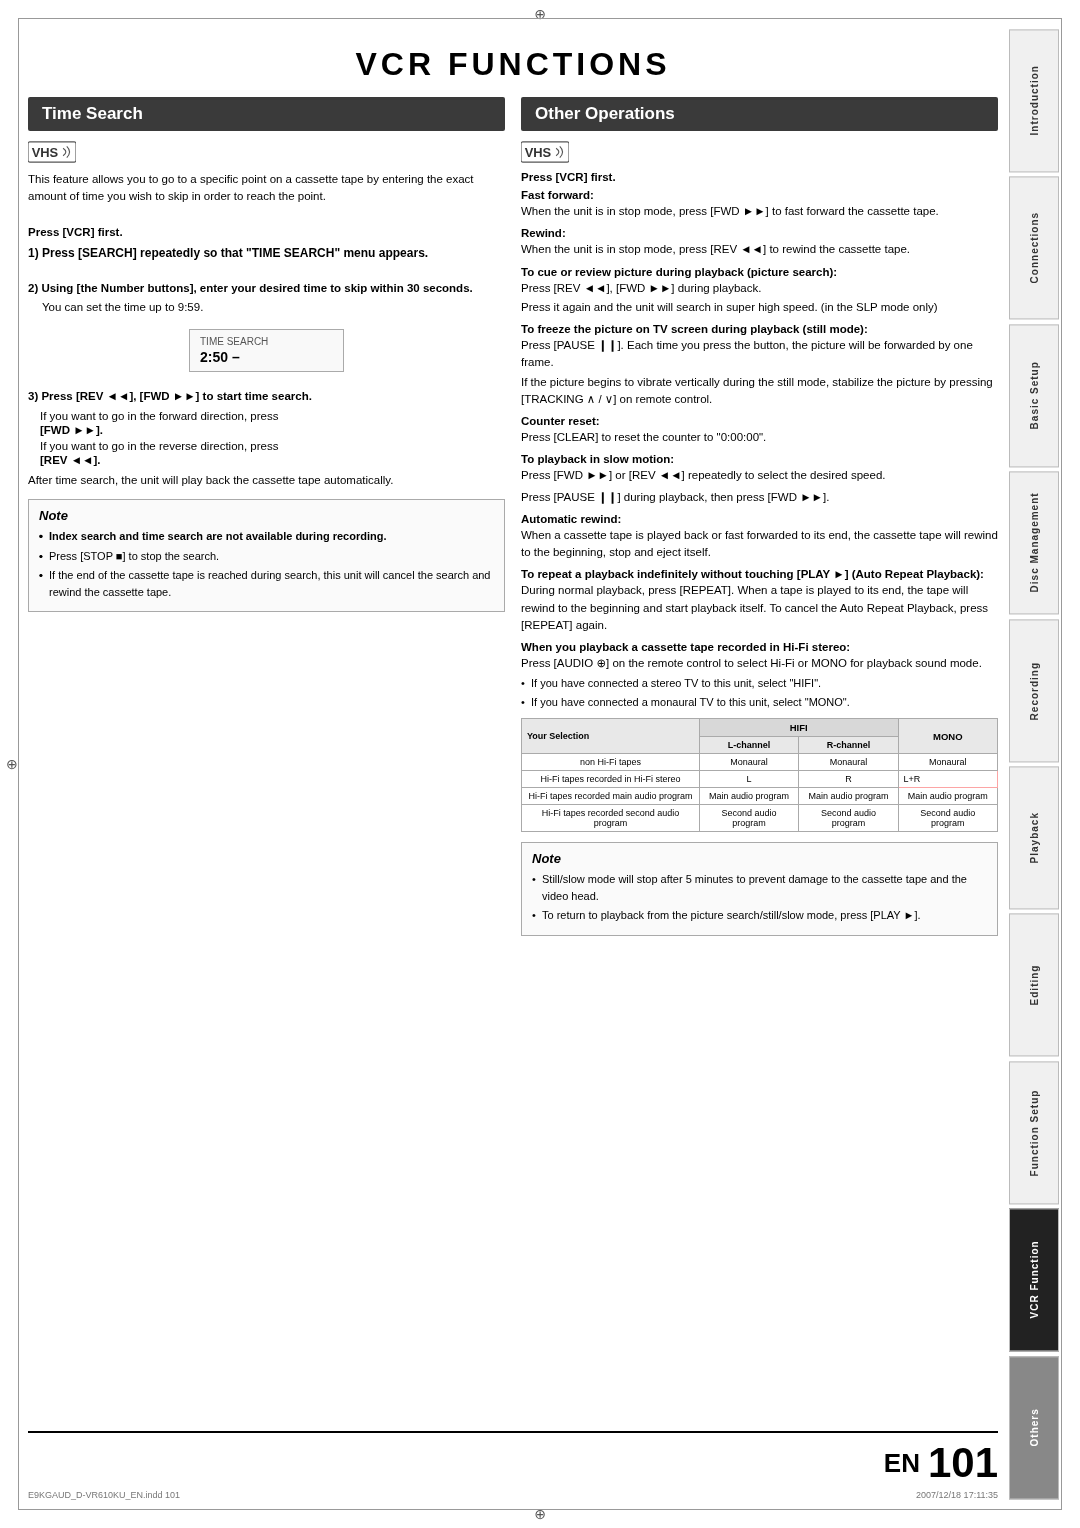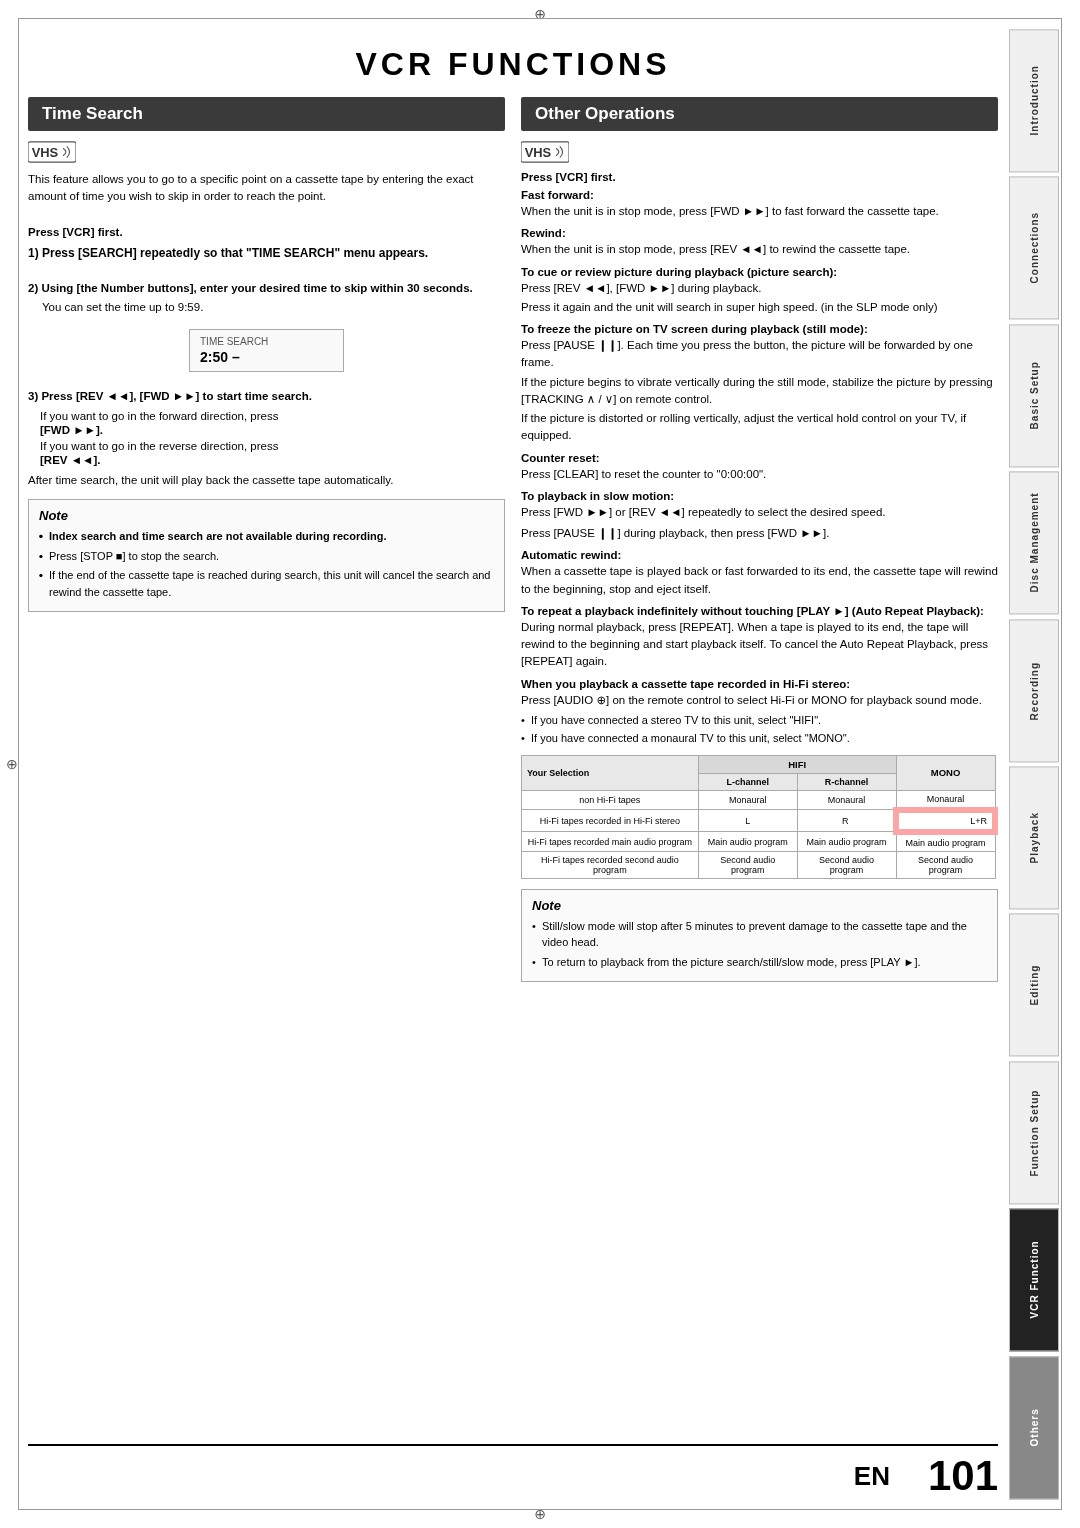--- a/index.html
+++ b/index.html
@@ -331,21 +331,20 @@
 
       
       <p class="subheading" style="font-weight:bold;font-size:11.5px;margin-bottom:2px;">To cue or review picture during playback (picture search):</p>
       <p class="body-text" style="font-size:11.5px;line-height:1.5;margin-bottom:2px;">Press [REV ◄◄], [FWD ►►] during playback.</p>
       <p class="body-text" style="font-size:11.5px;line-height:1.5;margin-bottom:4px;">Press it again and the unit will search in super high speed. (in the SLP mode only)</p>
 
       
       <p class="subheading" style="font-weight:bold;font-size:11.5px;margin-bottom:2px;">To freeze the picture on TV screen during playback (still mode):</p>
       <p class="body-text" style="font-size:11.5px;line-height:1.5;margin-bottom:2px;">Press [PAUSE ❙❙]. Each time you press the button, the picture will be forwarded by one frame.</p>
       <p class="body-text" style="font-size:11.5px;line-height:1.5;margin-bottom:2px;">If the picture begins to vibrate vertically during the still mode, stabilize the picture by pressing [TRACKING ∧ / ∨] on remote control.</p>
-      <p class="body-text" style="font-size:11.5px;line-height:1.5;margin-bottom:4px;">If the picture is distorted or rolling vertically, adjust the vertical hold control on your TV, if equipped.</p>
 
       
       <p class="subheading" style="font-weight:bold;font-size:11.5px;margin-bottom:2px;">Counter reset:</p>
       <p class="body-text" style="font-size:11.5px;line-height:1.5;margin-bottom:4px;">Press [CLEAR] to reset the counter to "0:00:00".</p>
 
       
       <p class="subheading" style="font-weight:bold;font-size:11.5px;margin-bottom:2px;">To playback in slow motion:</p>
       <p class="body-text" style="font-size:11.5px;line-height:1.5;margin-bottom:4px;">Press [FWD ►►] or [REV ◄◄] repeatedly to select the desired speed.</p>
       <p class="body-text" style="font-size:11.5px;line-height:1.5;margin-bottom:2px;">Press [PAUSE ❙❙] during playback, then press [FWD ►►].</p>
 
@@ -386,21 +385,21 @@
           <tr>
             <td style="border:1px solid #aaa;padding:3px 5px;font-size:9px;">non Hi-Fi tapes</td>
             <td style="border:1px solid #aaa;padding:3px 5px;text-align:center;font-size:9px;">Monaural</td>
             <td style="border:1px solid #aaa;padding:3px 5px;text-align:center;font-size:9px;">Monaural</td>
             <td style="border:1px solid #aaa;padding:3px 5px;text-align:center;font-size:9px;">Monaural</td>
           </tr>
           <tr>
             <td style="border:1px solid #aaa;padding:3px 5px;font-size:9px;">Hi-Fi tapes recorded in Hi-Fi stereo</td>
             <td style="border:1px solid #aaa;padding:3px 5px;text-align:center;font-size:9px;">L</td>
             <td style="border:1px solid #aaa;padding:3px 5px;text-align:center;font-size:9px;">R</td>
-            <td style="border:6px solid #fca5a5;padding:3px 5px;text-align:right;font-size:9px;">L+R</td>
+            <td style="border:1px solid #fca5a5;padding:3px 5px;text-align:left;font-size:9px;">L+R</td>
           </tr>
           <tr>
             <td style="border:1px solid #aaa;padding:3px 5px;font-size:9px;">Hi-Fi tapes recorded main audio program</td>
             <td style="border:1px solid #aaa;padding:3px 5px;text-align:center;font-size:9px;">Main audio program</td>
             <td style="border:1px solid #aaa;padding:3px 5px;text-align:center;font-size:9px;">Main audio program</td>
             <td style="border:1px solid #aaa;padding:3px 5px;text-align:center;font-size:9px;">Main audio program</td>
           </tr>
           <tr>
             <td style="border:1px solid #aaa;padding:3px 5px;font-size:9px;">Hi-Fi tapes recorded second audio program</td>
             <td style="border:1px solid #aaa;padding:3px 5px;text-align:center;font-size:9px;">Second audio program</td>
@@ -421,17 +420,21 @@
           <span style="position:absolute;left:0;">•</span>
           <span>To return to playback from the picture search/still/slow mode, press [PLAY ►].</span>
         </p>
       </div>
 
     </div>
   </div>
 
   <div style="display:flex;justify-content:flex-end;align-items:center;border-top:2px solid #000;margin-top:10px;padding-top:6px;">
     <span style="font-size:26px;font-weight:bold;color:#000;margin-right:8px;">EN</span>
-    <span style="font-size:42px;font-weight:bold;color:#000;margin-left:30px;">101</span>
+    <span style="font-size:42px;font-weight:bold;color:#000;">101</span>
   </div>
 
+  <div style="display:flex;justify-content:space-between;font-size:9px;color:#777;margin-top:3px;">
+    <span>E9KGAUD_D-VR610KU_EN.indd  101</span>
+    <span>2007/12/18  17:11:35</span>
+  </div>
 
 </div>
 
 </body></html>

